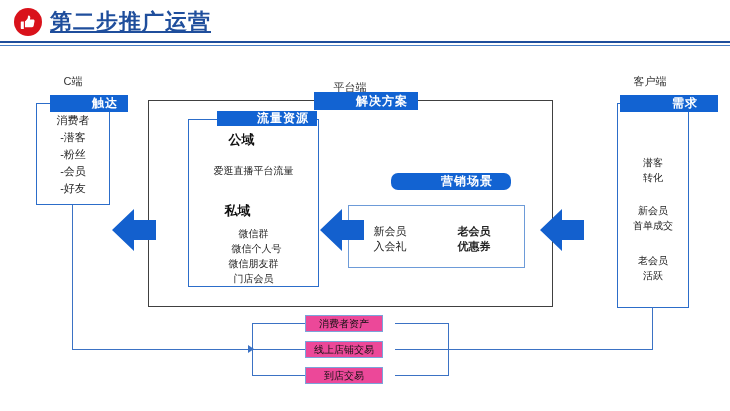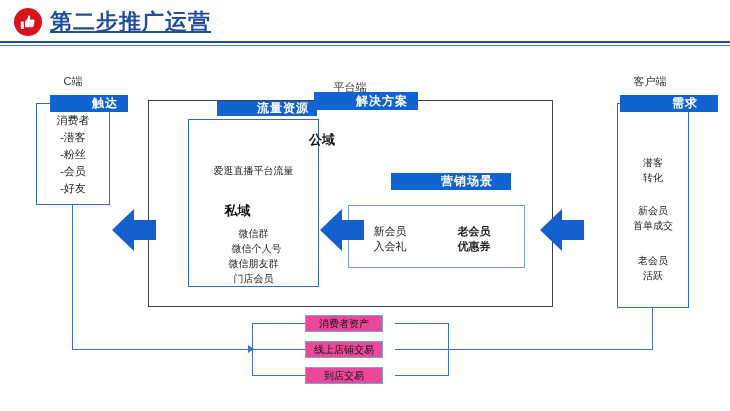--- a/index.html
+++ b/index.html
@@ -97,33 +97,33 @@
   </div>
 </div>
 
 <div class="col-label" style="left:310px;top:80px;width:80px;">平台端</div>
 
 <div class="outer-box"></div>
 
 <div class="badge" style="left:314px;top:92px;width:72px;height:18px;">解决方案</div>
 
 <div class="traffic-box"></div>
-<div class="badge" style="left:217px;top:101px;width:68px;height:15px;">流量资源</div>
+<div class="badge" style="left:217px;top:111px;width:68px;height:15px;">流量资源</div>
 
-<div style="position:absolute;left:204px;top:131px;width:131px;text-align:right;" class="sec-head">公域</div>
+<div style="position:absolute;left:176px;top:131px;width:131px;" class="sec-head">公域</div>
 <div style="position:absolute;left:188px;top:163px;width:131px;" class="sec-item">爱逛直播平台流量</div>
 
 <div style="position:absolute;left:172px;top:202px;width:131px;font-family:Liberation Mono, monospace;" class="sec-head">私域</div>
 <div style="position:absolute;left:188px;top:226px;width:131px;" class="sec-item">微信群</div>
 <div style="position:absolute;left:188px;top:241px;width:137px;" class="sec-item">微信个人号</div>
 <div style="position:absolute;left:188px;top:256px;width:131px;" class="sec-item">微信朋友群</div>
 <div style="position:absolute;left:188px;top:271px;width:131px;" class="sec-item">门店会员</div>
 
 <div class="scene-box"></div>
-<div class="badge" style="left:391px;top:173px;width:88px;height:17px;">营销场景</div>
+<div class="badge" style="left:391px;top:173px;width:88px;height:17px;border-radius:7px;">营销场景</div>
 
 <div style="position:absolute;left:362px;top:224px;width:56px;text-align:center;">
   <div class="sec-item" style="font-size:11px;">新会员</div>
   <div class="sec-item" style="font-size:11px;">入会礼</div>
 </div>
 <div style="position:absolute;left:444px;top:224px;width:60px;text-align:center;">
   <div class="sec-item" style="font-size:11px;font-weight:700;">老会员</div>
   <div class="sec-item" style="font-size:11px;font-weight:700;">优惠券</div>
 </div>
 

